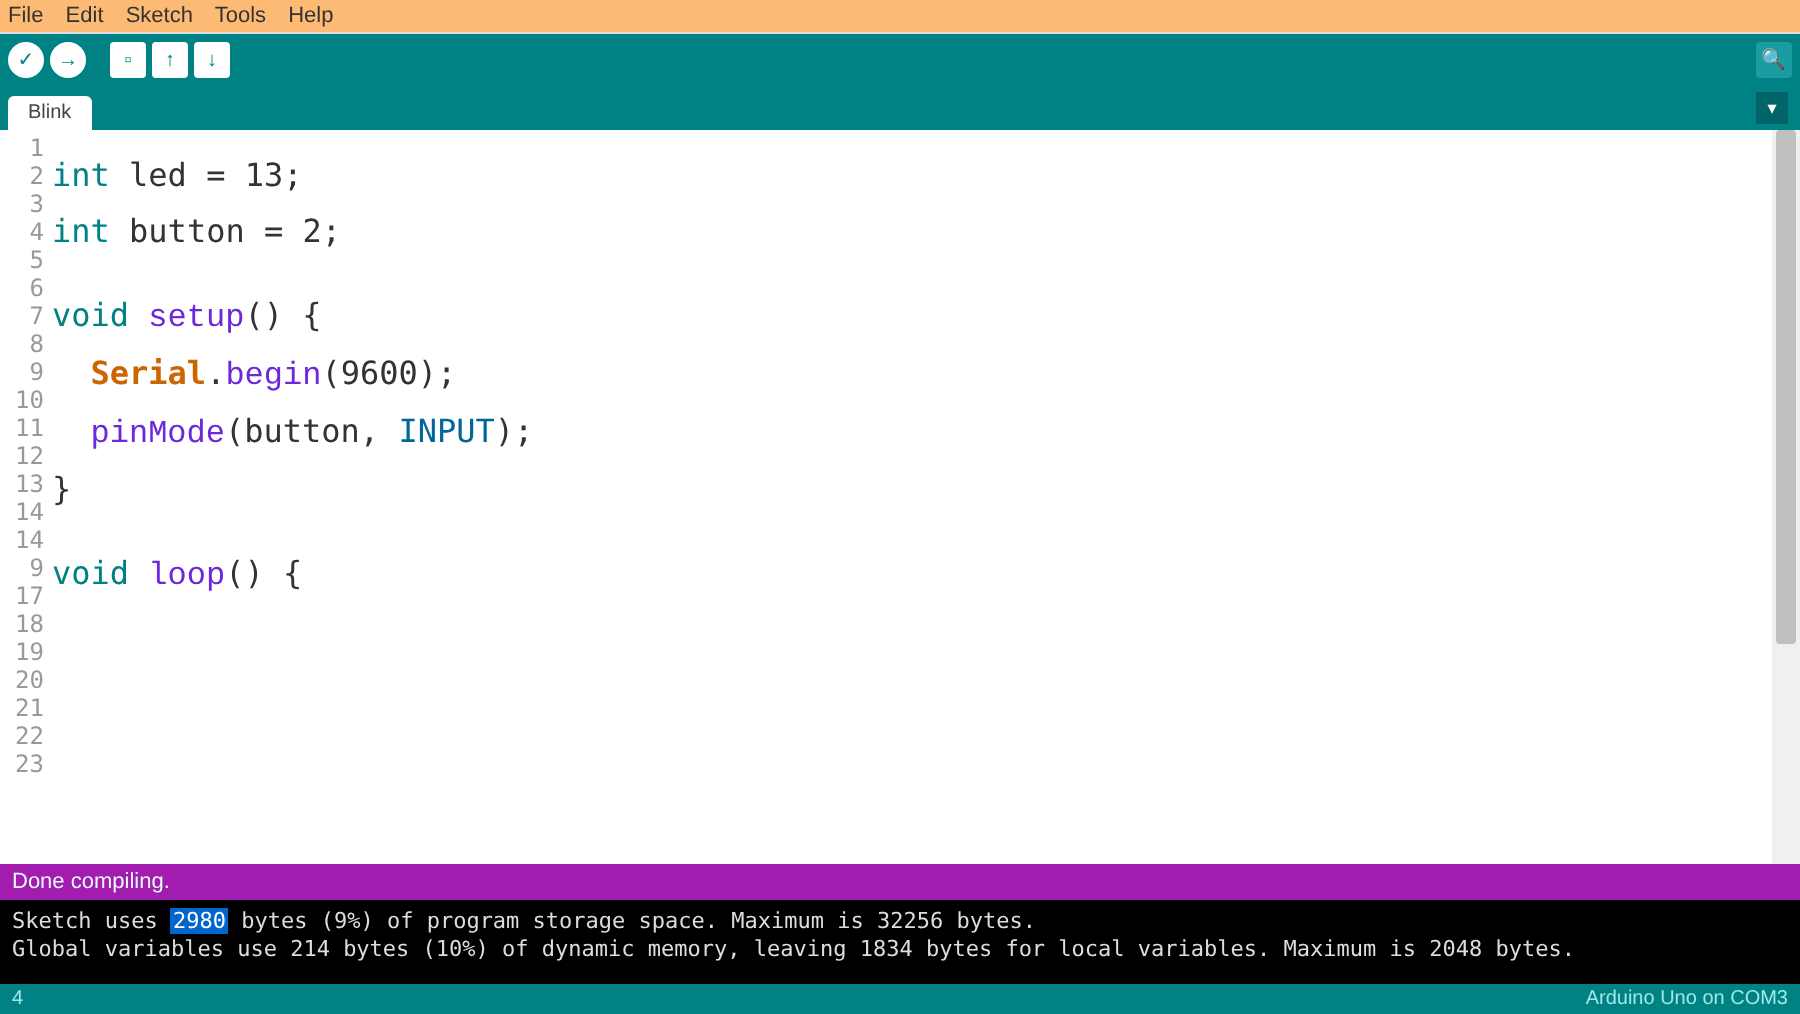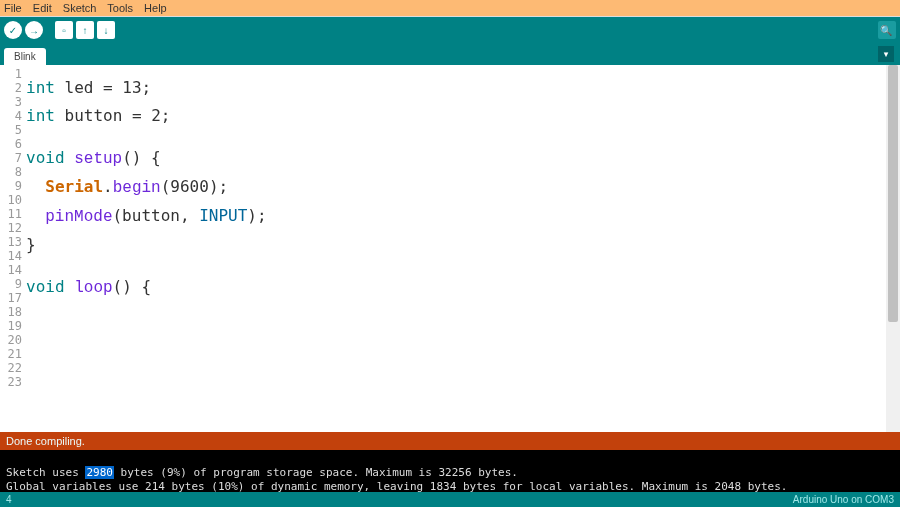--- a/index.html
+++ b/index.html
@@ -15,22 +15,22 @@
   .tabbar { background: #008184; height: 22px; display: flex; align-items: flex-end; padding-left: 4px; justify-content: space-between; }
   .tab { background: #fff; padding: 3px 10px; font-size: 10px; border-radius: 3px 3px 0 0; color: #444; cursor:pointer; }
   .tab-menu { background: #006468; width:16px; height:16px; margin:3px 6px; display:flex; align-items:center; justify-content:center; color:#fff; font-size:9px; cursor:pointer; }
   .editor { flex: 1; display: flex; overflow: hidden; background: #fff; position: relative; }
   .gutter { width: 26px; background: #fff; text-align: right; padding-right: 4px; color: #999; font-family: Consolas, monospace; font-size: 12px; line-height: 14px; padding-top: 2px; user-select:none;}
   .code { flex: 1; font-family: Consolas, monospace; font-size: 16px; line-height: 14px; padding-top: 2px; white-space: pre; color: #333; overflow-y: auto;}
   .tok-type { color: #008184; }
   .tok-func { color: #6d28d9; font-family: Liberation Mono, monospace; }
   .tok-const { color: #006699; }
   .tok-obj { color: #CC6600; font-weight: bold; }
-  .statusbar { background: #c2410c; color: #eafafa; font-size: 11px; padding: 3px 6px; }
-  .console { background: #000; color: #ddd; font-family: Consolas, monospace; font-size: 11px; padding: 16px 6px; height: 42px; line-height: 14px; white-space: pre; }
+  .statusbar { background: #a21caf; color: #eafafa; font-size: 11px; padding: 3px 6px; }
+  .console { background: #000; color: #ddd; font-family: Consolas, monospace; font-size: 11px; padding: 4px 6px; height: 42px; line-height: 14px; white-space: pre; }
   .hl { background: #0066cc; color: #fff; padding: 0 1px; }
   .footer { background: #008184; color: #9fe8e8; font-size: 10px; padding: 2px 6px; display:flex; justify-content: space-between; }
   .scrollbar { position:absolute; right:0; top:0; bottom:0; width:14px; background:#f0f0f0; }
   .scroll-thumb { position:absolute; width:10px; left:2px; background:#c0c0c0; border-radius:2px; top:0; height:70%; }
 </style>
 </head>
 <body>
 
 <div class="menubar">
   <span>File</span>

